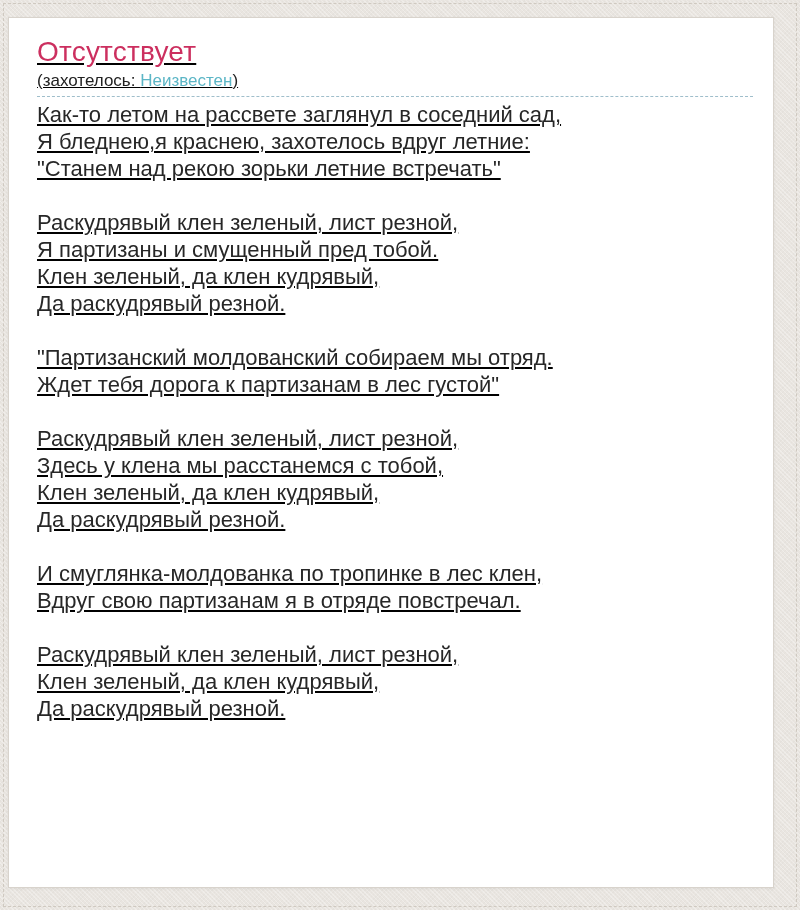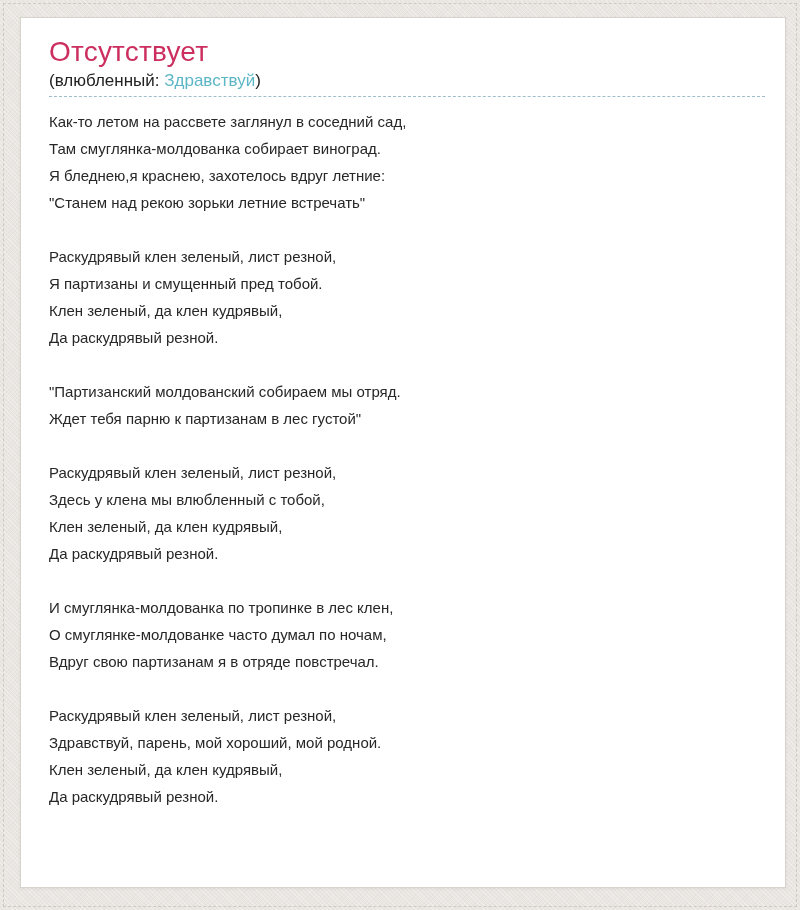--- a/index.html
+++ b/index.html
@@ -28,29 +28,30 @@
       repeating-linear-gradient(-45deg, rgba(0,0,0,0.02) 0 1px, rgba(0,0,0,0) 1px 3px);
   }
   .page-stitch{
     position:absolute;
     left:3px; top:3px; right:3px; bottom:3px;
     border:1px dashed var(--stitch-color);
     pointer-events:none;
   }
   .card{
     position:absolute;
-    left:20px;
+    left:8px;
     top:17px;
     width:766px;
     height:871px;
     box-sizing:border-box;
     background:var(--card-bg);
     border:1px solid var(--card-border);
     box-shadow:0 1px 3px rgba(0,0,0,0.06);
     padding:18px 20px 0 28px;
+    text-decoration:underline;
   }
   .song-header{
     border-bottom:1px dashed var(--divider-color);
     padding-bottom:5px;
   }
   .song-title{
     margin:0;
     font-size:28px;
     font-weight:400;
     line-height:1.15;
@@ -62,71 +63,68 @@
     font-size:17px;
     line-height:21px;
     color:#222222;
   }
   .artist-link{
     color:var(--link-color);
     text-decoration:none;
     cursor:pointer;
   }
   .lyrics{
-    margin-top:11px;
-    font-size:15px;
+    margin-top:4px;
+    font-size:22px;
     line-height:27px;
     color:var(--text-color);
   }
   .stanza{
     margin-bottom:27px;
   }
   .stanza:last-child{
     margin-bottom:0;
   }
 </style>
 </head>
 <body>
 
 <div class="page-stitch"></div>
 
 <div class="card">
   <div class="song-header">
     <h1 class="song-title">Отсутствует</h1>
-    <div class="artist-line"><span>(влюбленный: </span><a class="artist-link" href="#">Здравствуй</a><span>)</span></div>
+    <div class="artist-line"><span>(захотелось: </span><a class="artist-link" href="#">Неизвестен</a><span>)</span></div>
   </div>
 
   <div class="lyrics" id="lyrics">
       <div class="stanza">
         <div class="line">Как-то летом на рассвете заглянул в соседний сад,</div>
-        <div class="line">Там смуглянка-молдованка собирает виноград.</div>
         <div class="line">Я бледнею,я краснею, захотелось вдруг летние:</div>
         <div class="line">"Станем над рекою зорьки летние встречать"</div>
       </div>
       <div class="stanza">
         <div class="line">Раскудрявый клен зеленый, лист резной,</div>
         <div class="line">Я партизаны и смущенный пред тобой.</div>
         <div class="line">Клен зеленый, да клен кудрявый,</div>
         <div class="line">Да раскудрявый резной.</div>
       </div>
       <div class="stanza">
         <div class="line">"Партизанский молдованский собираем мы отряд.</div>
-        <div class="line">Ждет тебя парню к партизанам в лес густой"</div>
+        <div class="line">Ждет тебя дорога к партизанам в лес густой"</div>
       </div>
       <div class="stanza">
         <div class="line">Раскудрявый клен зеленый, лист резной,</div>
-        <div class="line">Здесь у клена мы влюбленный с тобой,</div>
+        <div class="line">Здесь у клена мы расстанемся с тобой,</div>
         <div class="line">Клен зеленый, да клен кудрявый,</div>
         <div class="line">Да раскудрявый резной.</div>
       </div>
       <div class="stanza">
         <div class="line">И смуглянка-молдованка по тропинке в лес клен,</div>
-        <div class="line">О смуглянке-молдованке часто думал по ночам,</div>
         <div class="line">Вдруг свою партизанам я в отряде повстречал.</div>
       </div>
       <div class="stanza">
         <div class="line">Раскудрявый клен зеленый, лист резной,</div>
-        <div class="line">Здравствуй, парень, мой хороший, мой родной.</div>
         <div class="line">Клен зеленый, да клен кудрявый,</div>
         <div class="line">Да раскудрявый резной.</div>
       </div>
     </div>
 </div>
 
 </body></html>

